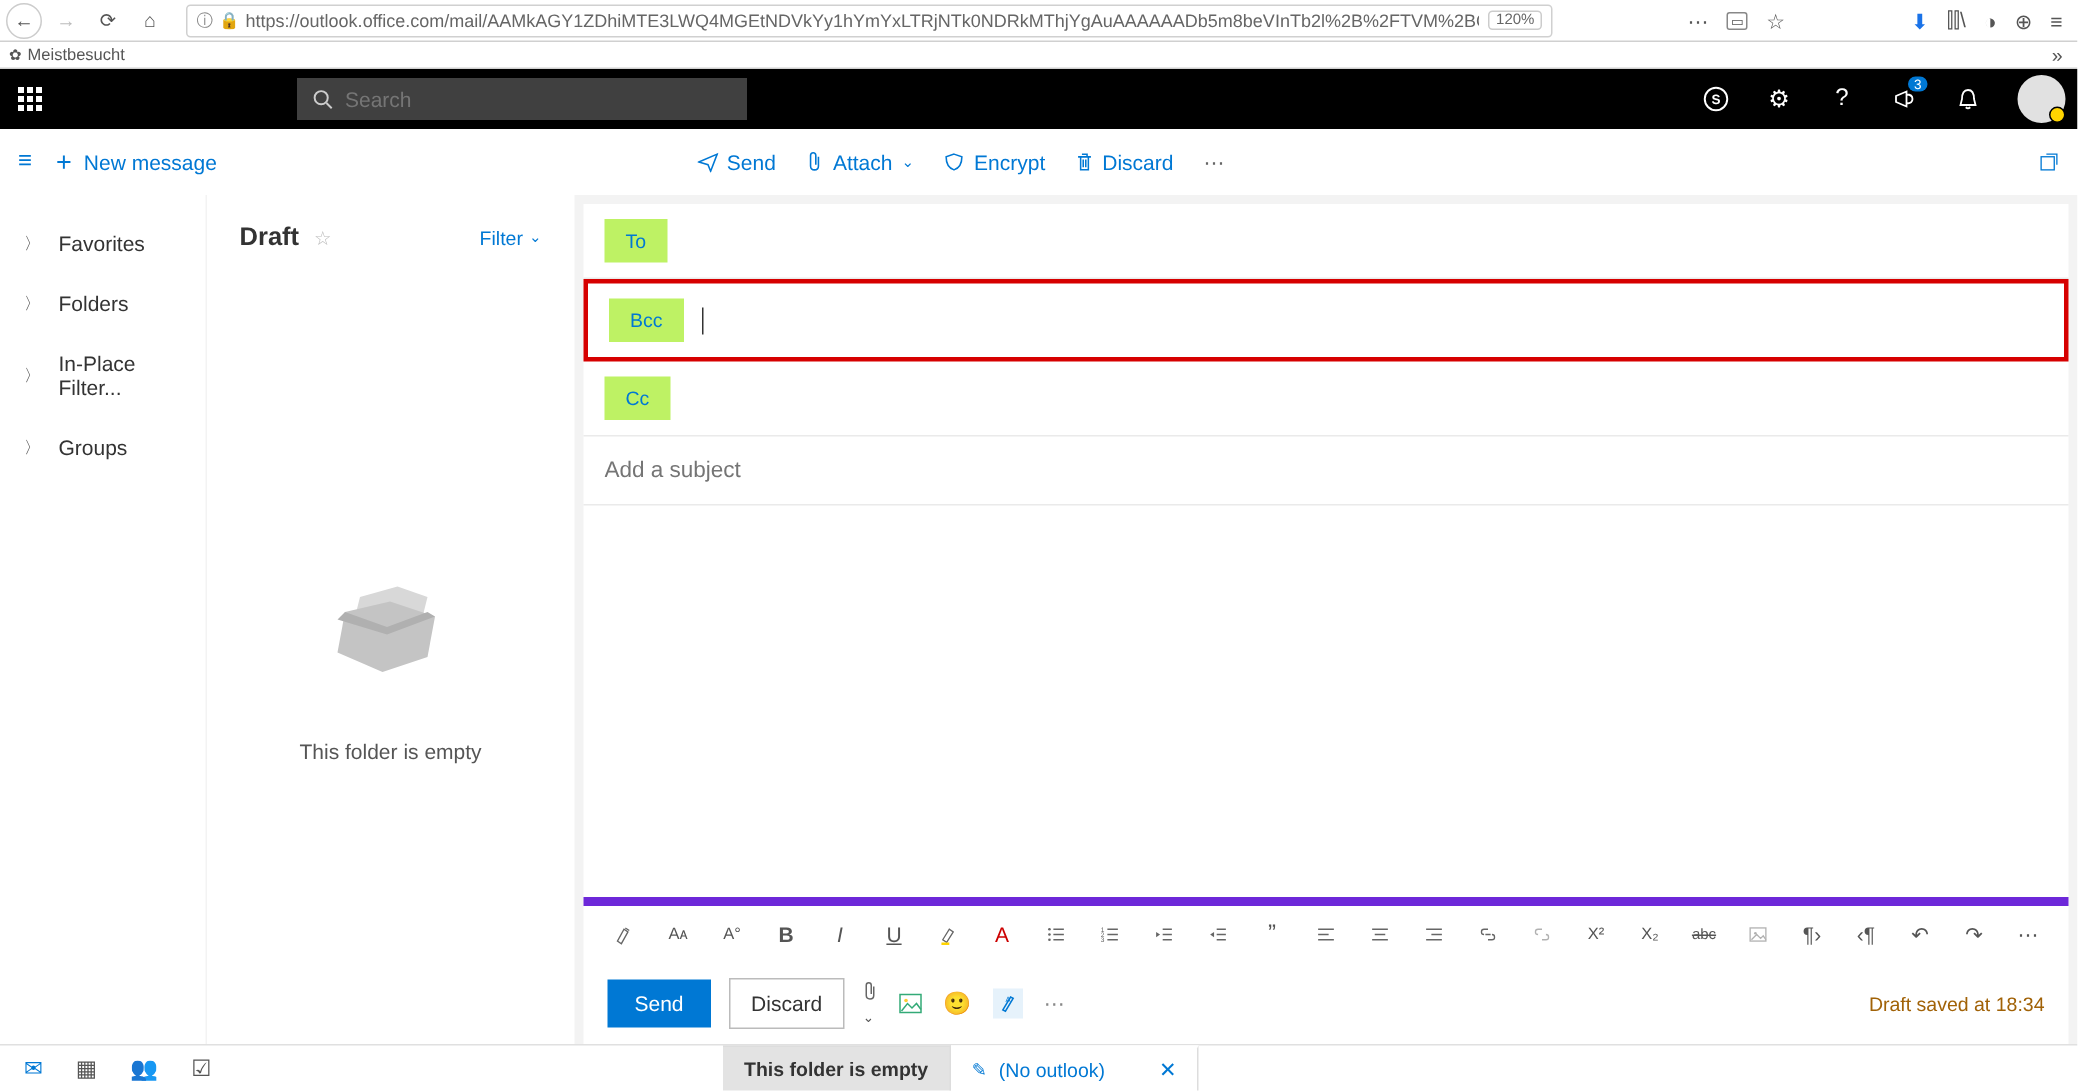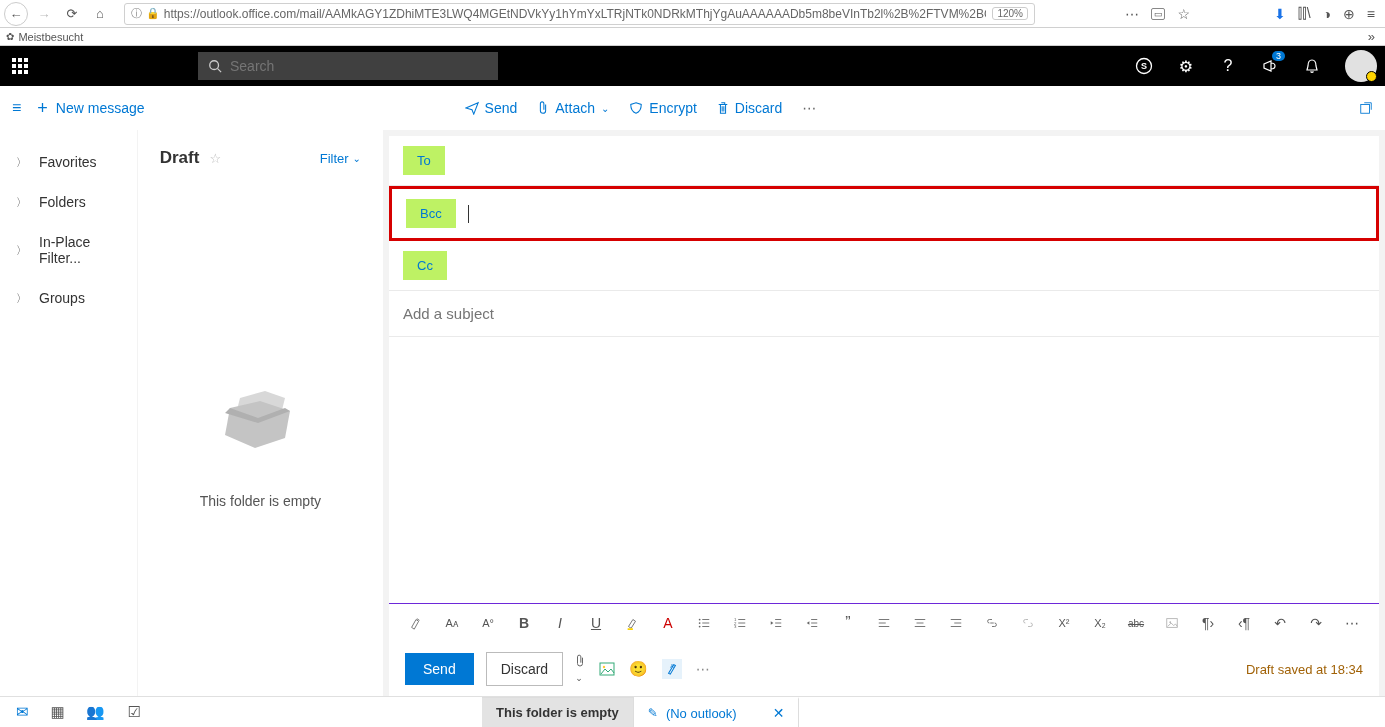--- a/index.html
+++ b/index.html
@@ -57,21 +57,21 @@
 
 .compose { flex: 1; background: #fff; margin: 6px 6px 0 6px; display: flex; flex-direction: column; position: relative; }
 .field-row { display: flex; align-items: center; border-bottom: 1px solid #eaeaea; padding: 10px 14px; min-height: 46px; gap: 10px; }
 .field-label { background: #bef264; color: #0078d4; padding: 7px 14px; font-size: 13px; min-width: 36px; text-align: center; }
 .field-input { flex: 1; border: none; outline: none; font-size: 14px; }
 .bcc-highlight { border: 3px solid #d60000; }
 .bcc-cursor { border-left: 1px solid #333; height: 18px; margin-left: 2px; }
 .subject-row input { font-size: 15px; color: #701a75; }
 .body-area { flex: 1; }
 
-.format-bar { display: flex; align-items: center; gap: 14px; padding: 8px 16px; border-top: 1px solid #6d28d9; color: #555; font-size: 14px; }
+.format-bar { display: flex; align-items: center; gap: 14px; padding: 8px 16px; border-top: 6px solid #6d28d9; color: #555; font-size: 14px; }
 .fbtn { width: 22px; height: 22px; display: flex; align-items: center; justify-content: center; color: #555; }
 .fbtn.bold { font-weight: bold; }
 .fbtn.italic { font-style: italic; }
 .fbtn.underline { text-decoration: underline; }
 
 .send-row { display: flex; align-items: center; gap: 12px; padding: 10px 16px; border-top: 0; }
 .btn-primary { background: #0078d4; color: #fff; border: none; padding: 8px 18px; font-size: 14px; }
 .btn-secondary { background: #fff; color: #333; border: 1px solid #bbb; padding: 8px 14px; font-size: 14px; }
 .send-icons { display: flex; gap: 14px; align-items: center; color: #555; }
 .draft-status { margin-left: auto; color: #a16207; font-size: 13px; }

